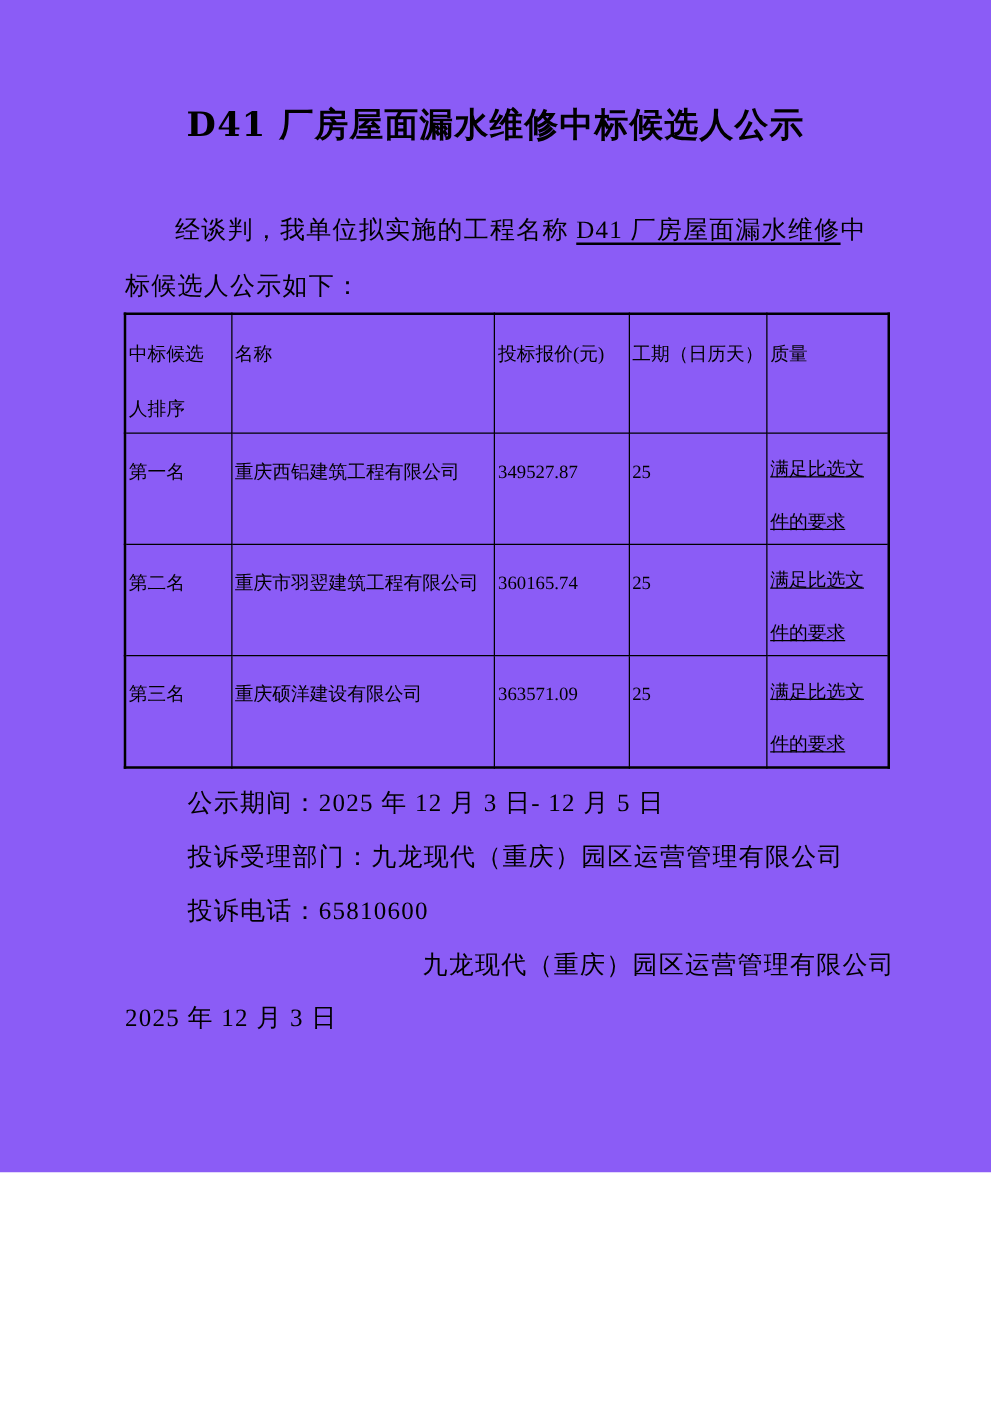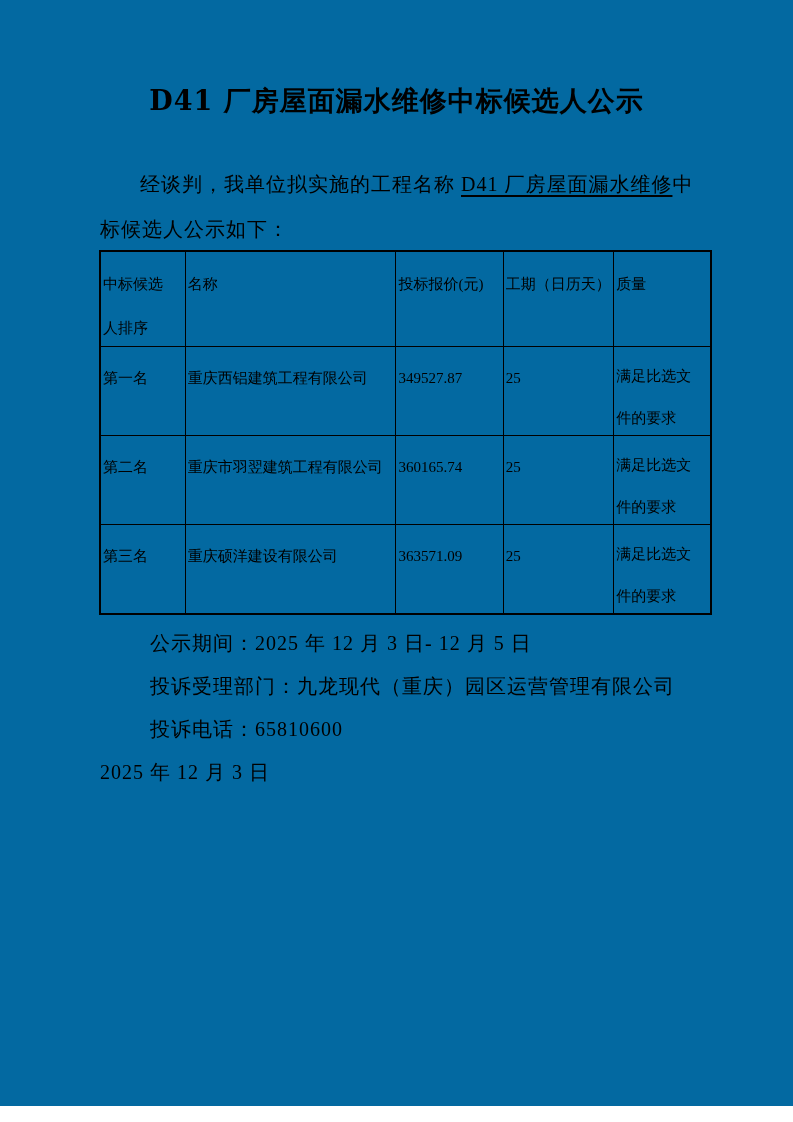--- a/index.html
+++ b/index.html
@@ -1,22 +1,22 @@
 <!DOCTYPE html>
 <html><head>
 <meta charset="utf-8">
 <style>
   * { box-sizing: border-box; margin: 0; padding: 0; }
   html, body { background: #ffffff; }
   .page {
     position: relative;
     width: 793px;
-    height: 1106px;
+    height: 938px;
     margin: 0 auto;
-    background: #0369a1;
+    background: #8b5cf6;
     color: #000000;
     font-family: "Liberation Serif", serif;
     overflow: hidden;
   }
   .doc-title {
     position: absolute;
     top: 84px;
     left: 0;
     width: 100%;
     text-align: center;
@@ -57,21 +57,21 @@
     font-size: 15px;
     text-align: left;
     vertical-align: top;
     line-height: 33px;
     padding: 15px 2px 0 2px;
     overflow: hidden;
   }
   table.bid-table thead tr { height: 95px; }
   table.bid-table tbody tr { height: 89px; }
   table.bid-table thead th { padding-top: 16px; }
-  table.bid-table td.quality-cell { padding-top: 13px; }
+  table.bid-table td.quality-cell { padding-top: 13px; text-decoration: underline; }
   .cell-line { display: block; }
   .th-line2 { display: block; margin-top: 11px; }
   .q-line2 { display: block; margin-top: 9px; }
   .footer {
     position: absolute;
     top: 622px;
     left: 100px;
     width: 618px;
     font-size: 20px;
     letter-spacing: 1px;
@@ -145,16 +145,17 @@
           <span class="q-line2">件的要求</span>
         </td>
       </tr>
     </tbody>
   </table>
 
   <div class="footer">
     <p class="f-indent">公示期间：2025 年 12 月 3 日- 12 月 5 日</p>
     <p class="f-indent">投诉受理部门：九龙现代（重庆）园区运营管理有限公司</p>
     <p class="f-indent">投诉电话：65810600</p>
+    <p class="f-right-company">九龙现代（重庆）园区运营管理有限公司</p>
     <p class="f-right-date">2025 年 12 月 3 日</p>
   </div>
 
 </div>
 
 </body></html>

